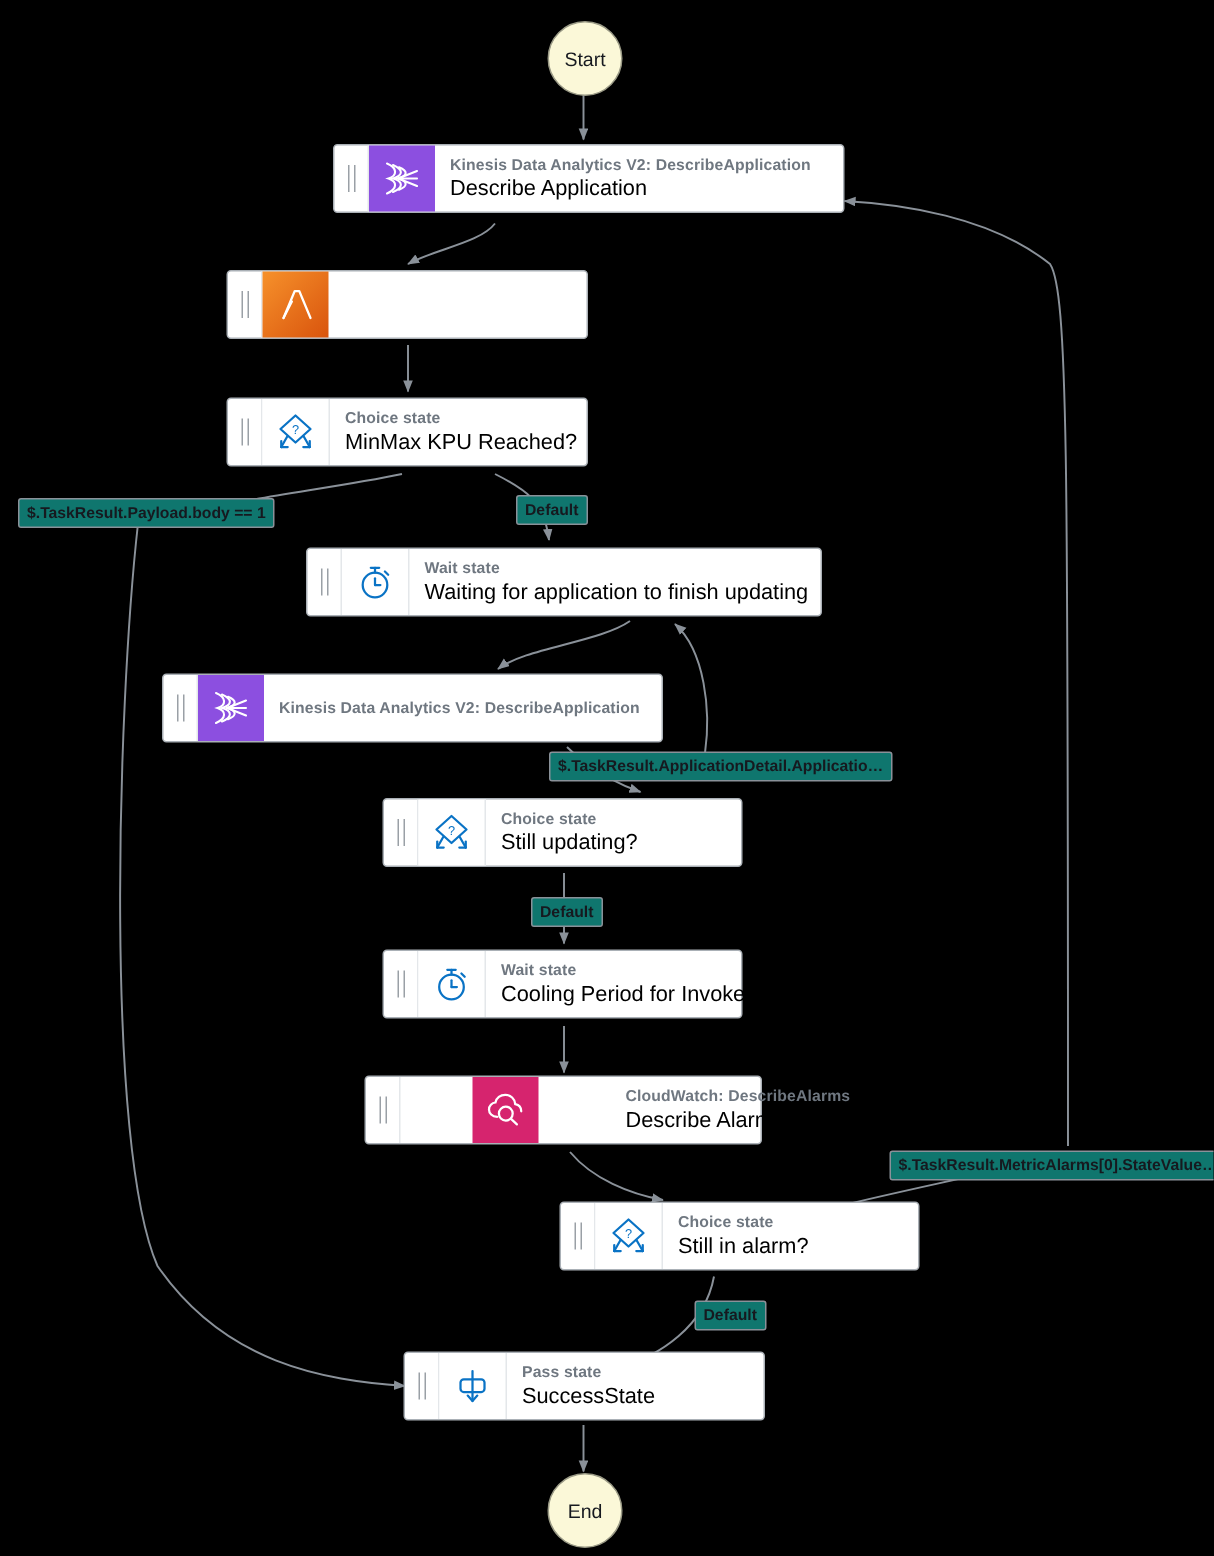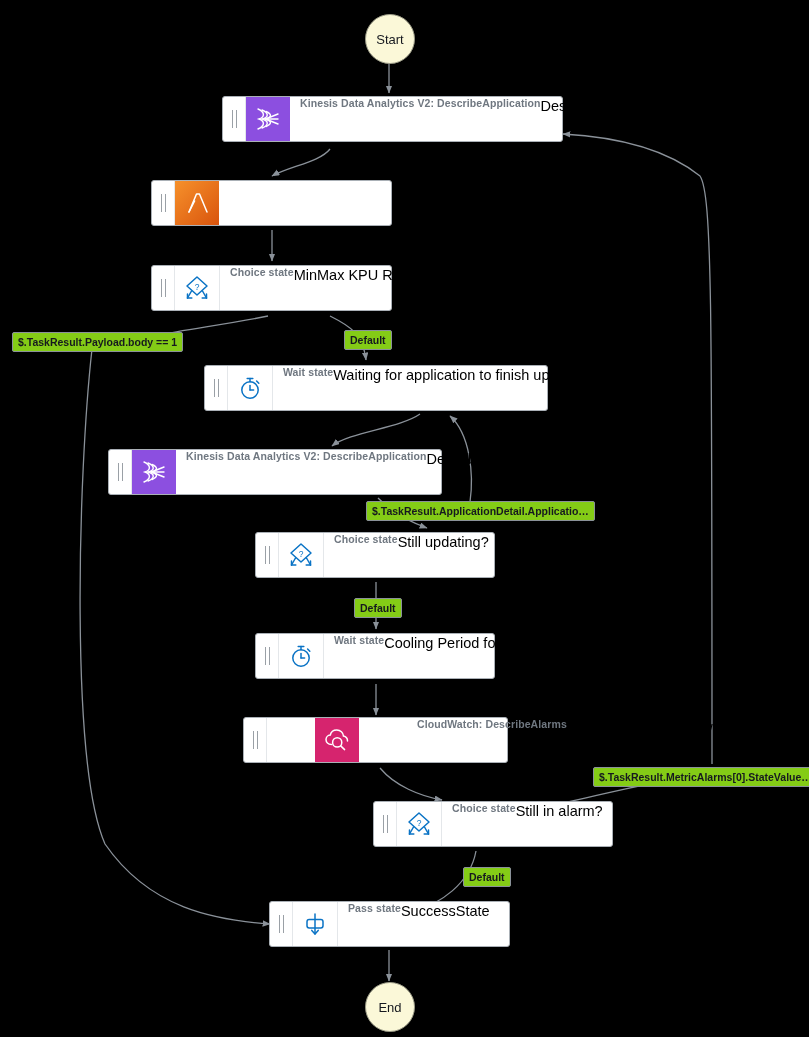--- a/index.html
+++ b/index.html
@@ -16,27 +16,27 @@
 
   
   .node{position:absolute;display:flex;align-items:stretch;background:#fff;
         border:1px solid #aab0b6;border-radius:3px;box-sizing:border-box;
         box-shadow:0 1px 1px rgba(0,0,0,.22);height:46px;}
   .grip{width:22px;display:flex;align-items:center;justify-content:center;
         border-right:1px solid #e4e7ea;flex:0 0 22px;}
   .grip i{display:block;width:1px;height:18px;background:#9aa0a6;margin:0 1.5px;}
   .iconcell{width:44px;flex:0 0 44px;display:flex;align-items:center;justify-content:center;}
   .iconcell.plain{border-right:1px solid #e4e7ea;background:#fff;}
-  .txt{display:flex;flex-direction:row;justify-content:center;padding:0 12px 0 10px;}
+  .txt{display:flex;flex-direction:column;justify-content:center;padding:0 12px 0 10px;}
   .svc{font-size:10.5px;font-weight:bold;color:#6f7780;line-height:13px;
        white-space:nowrap;letter-spacing:.1px;}
   .name{font-size:14.5px;color:#000000;line-height:18px;white-space:nowrap;}
 
   
-  .elabel{position:absolute;background:#84cc16;border:1px solid #8a9199;
+  .elabel{position:absolute;background:#0f766e;border:1px solid #8a9199;
           color:#16191f;font-size:10.5px;font-weight:bold;line-height:14px;
           padding:2px 5px;border-radius:2px;white-space:nowrap;}
 </style>
 </head>
 <body>
 
 <div id="canvas">
 
   <svg class="edges" viewBox="0 0 809 1037">
     <defs>
@@ -162,21 +162,20 @@
         <path d="M5 5 C12 8 12 13 6 15 C12 17 12 22 5 25"></path>
         <path d="M9 6 C16 9 16 13 9 15 C16 17 16 21 9 24"></path>
         <path d="M13 7.5 C19 10 19 13 12.5 15 C19 17 19 20 13 22.5"></path>
         <path d="M12.5 15 L25 10"></path>
           <path d="M12.5 15 L25 15"></path>
           <path d="M12.5 15 L25 20"></path>
       </svg>
     </span>
     <span class="txt">
       <span class="svc">Kinesis Data Analytics V2: DescribeApplication</span>
-      <span class="name">Describe Application after scaling</span>
     </span>
   </div>
 
   <div class="elabel" style="left:366px;top:497px;">$.TaskResult.ApplicationDetail.Applicatio…</div>
 
   <div class="node" style="left:255px;top:528px;width:240px;">
     <span class="grip">
         <i></i>
         <i></i>
       </span>

